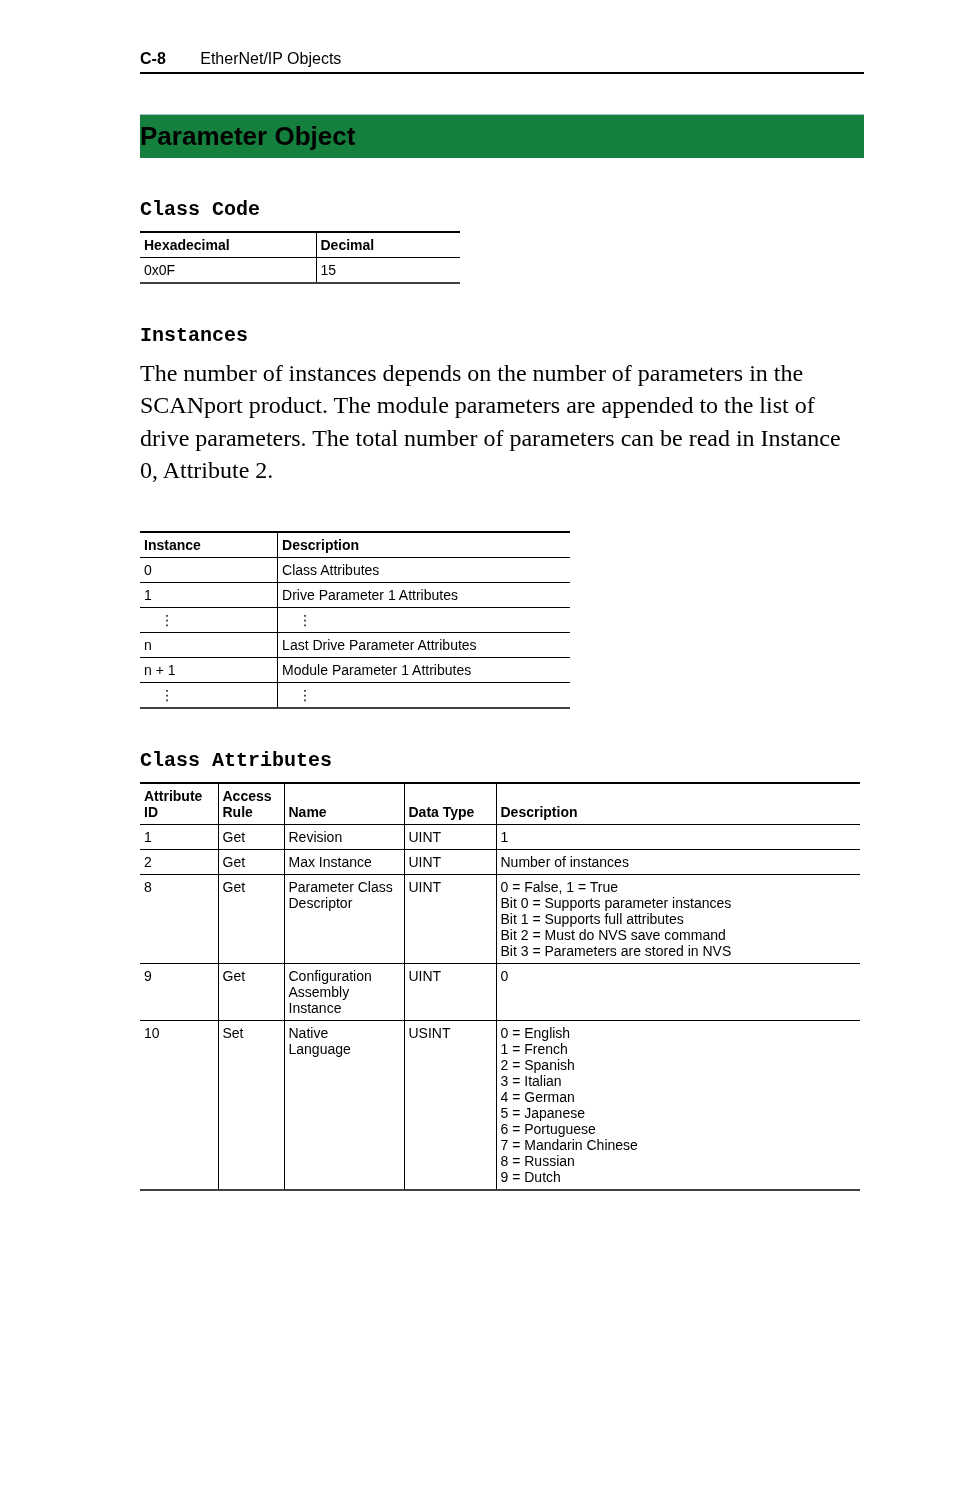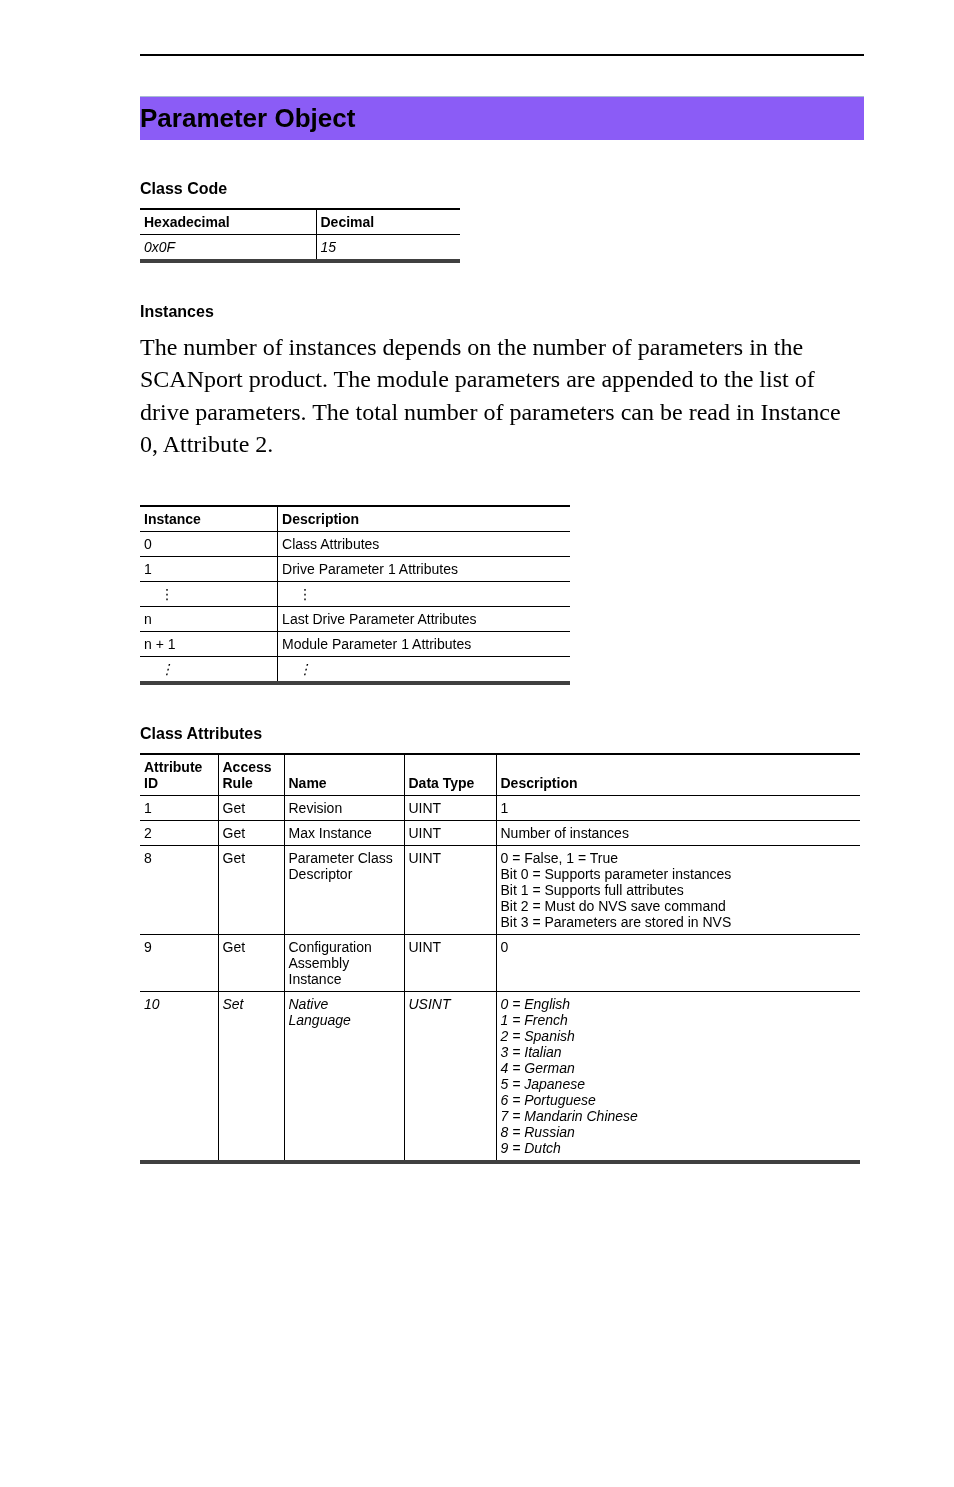--- a/index.html
+++ b/index.html
@@ -21,35 +21,36 @@
   .running-head .pgnum {
     font-weight: bold;
     margin-right: 30px;
   }
   .rule-under-head {
     border-top: 2.5px solid #000;
     margin-top: 4px;
     margin-bottom: 40px;
   }
   .section-bar {
-    background: #8b5cf6;
+    background: #15803d;
     border-top: 1px solid #a8bcd2;
     padding: 6px 8px 6px 0;
     margin-bottom: 40px;
   }
   .section-bar h1 {
     font-size: 26px;
     font-weight: bold;
     margin: 0;
     padding-left: 0;
   }
   h2.sub {
-    font-size: 16px;
+    font-size: 20px;
     font-weight: bold;
     margin: 0 0 10px 0;
+    font-family: Liberation Mono, monospace;
   }
   p.body {
     font-family: "Times New Roman", Times, serif;
     font-size: 24px;
     line-height: 1.35;
     margin: 0 0 18px 0;
   }
   table {
     border-collapse: collapse;
     font-size: 14px;
@@ -61,22 +62,21 @@
     border-bottom: 1.5px solid #000;
     padding: 4px 10px 4px 4px;
     vertical-align: bottom;
   }
   table td {
     border-bottom: 1px solid #000;
     padding: 4px 10px 4px 4px;
     vertical-align: top;
   }
   table tr:last-child td {
-    border-bottom: 4px solid #404040;
-    font-style: italic;
+    border-bottom: 2px solid #404040;
   }
   .t-classcode { width: 320px; margin-bottom: 40px; }
   .t-classcode th:nth-child(1), .t-classcode td:nth-child(1) { width: 55%; border-right: 1px solid #000; }
   .t-instances { width: 430px; margin-bottom: 40px; margin-top: 44px; }
   .t-instances th:nth-child(1), .t-instances td:nth-child(1) { width: 32%; border-right: 1px solid #000; }
   .vdots { text-align: left; padding-left: 20px; letter-spacing: 0; }
   .t-attrs { width: 720px; }
   .t-attrs th, .t-attrs td { border-right: 1px solid #000; }
   .t-attrs th:last-child, .t-attrs td:last-child { border-right: none; }
   .t-attrs col.c1 { width: 78px; }
@@ -84,20 +84,24 @@
   .t-attrs col.c3 { width: 120px; }
   .t-attrs col.c4 { width: 92px; }
   .desc-lines { white-space: pre-line; }
   .block { margin-bottom: 34px; }
 </style>
 </head>
 <body>
 
 <div class="page">
 
+  <div class="running-head">
+    <span class="pgnum">C-8</span>
+    <span>EtherNet/IP Objects</span>
+  </div>
   <div class="rule-under-head"></div>
 
   <div class="section-bar">
     <h1>Parameter Object</h1>
   </div>
 
   <div class="block">
     <h2 class="sub">Class Code</h2>
     <table class="t-classcode">
       <thead>

